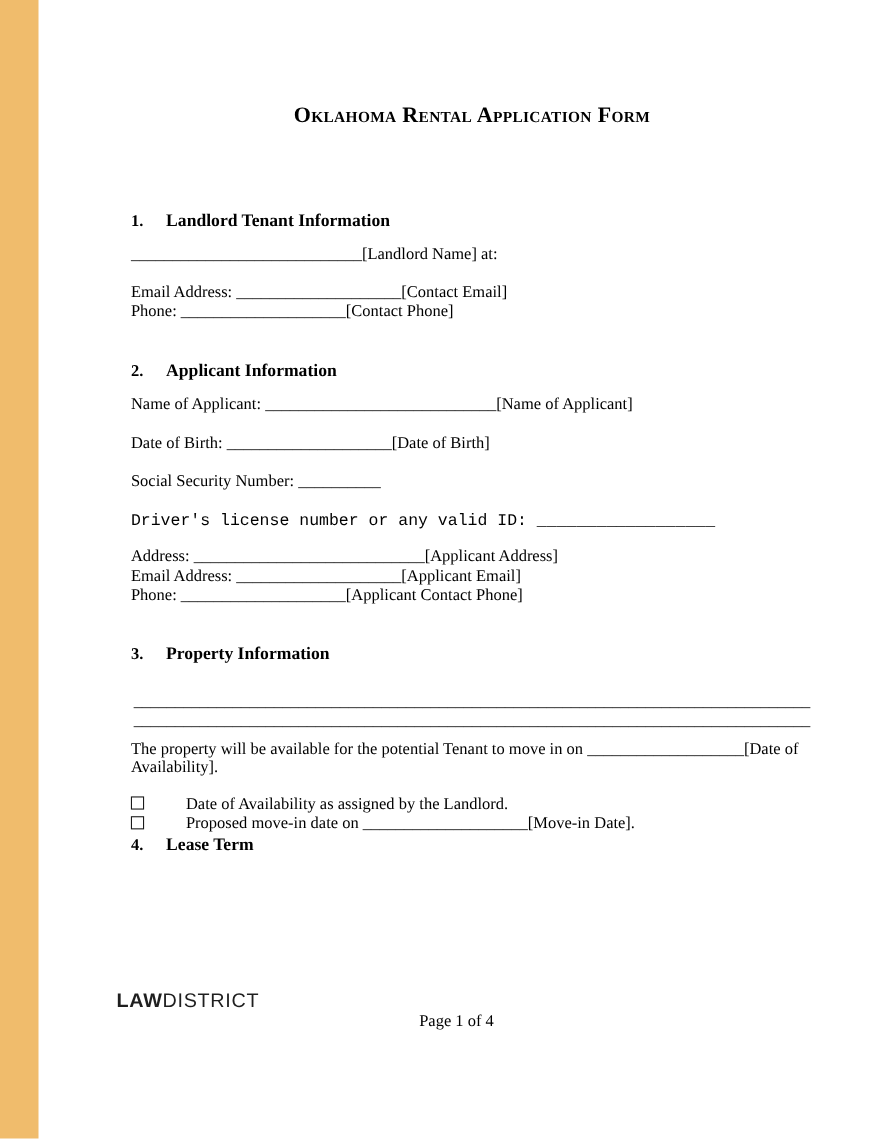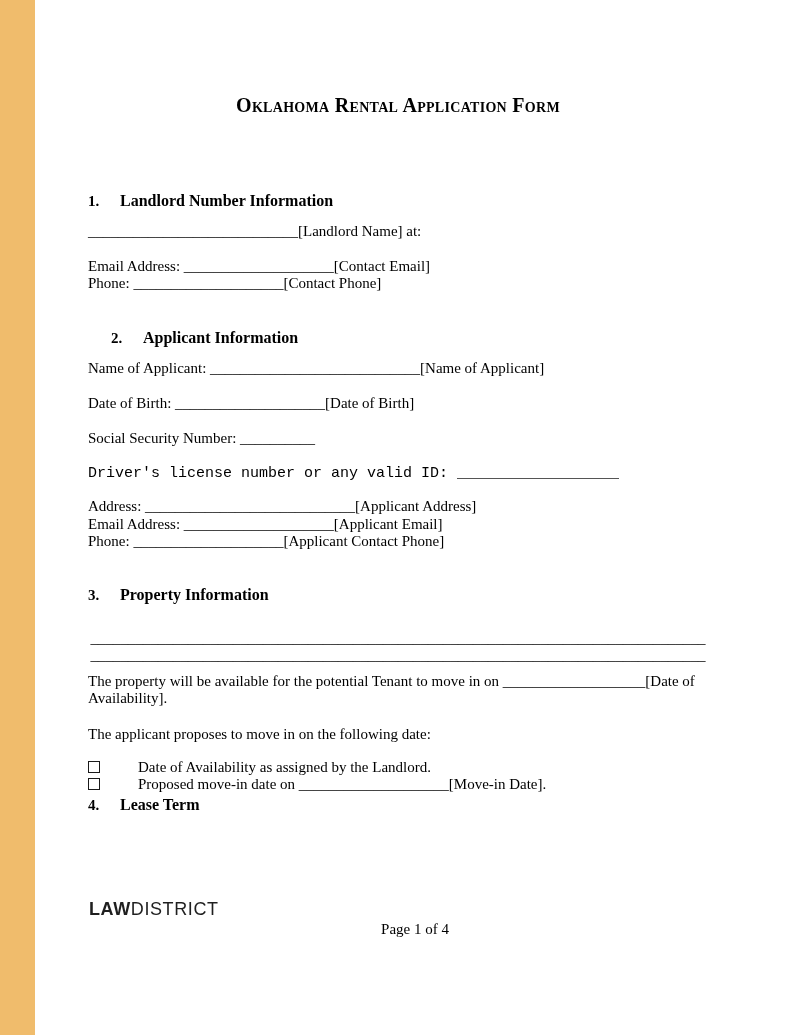--- a/index.html
+++ b/index.html
@@ -11,21 +11,21 @@
     font-size: 15px;
     line-height: 17.5px;
     color: #000000;
     overflow: hidden;
   }
   .stripe {
     position: absolute; left: 0; top: 0;
     width: 35px; height: 1035px;
   }
   .content {
-    position: absolute; left: 88px; top: 0;
+    position: absolute; left: 119px; top: 0;
     width: 620px;
   }
   .doc-title {
     margin-top: 93px;
     text-align: center;
     font-size: 20px;
     line-height: 24px;
     font-weight: bold;
     font-variant: small-caps;
     letter-spacing: 0.3px;
@@ -36,21 +36,21 @@
     font-weight: bold;
   }
   .sec-heading .num {
     display: inline-block;
     width: 32px;
     font-size: 15px;
   }
   .h-s1 { margin-top: 74px; }
   .p-intro     { margin-top: 12px; }
   .p-contact   { margin-top: 17px; }
-  .h-s2        { margin-top: 35px; margin-left: 23px; }
+  .h-s2        { margin-top: 35px; }
   .p-name      { margin-top: 12px; }
   .p-dob       { margin-top: 17.5px; }
   .p-ssn       { margin-top: 17.5px; }
   .p-license   { margin-top: 17.5px; font-family: Liberation Mono, monospace; }
   .p-address   { margin-top: 16px; }
   .h-s3        { margin-top: 34.5px; }
   .p-located   { margin-top: 14px; }
   .p-blanklines{ margin-top: 24.5px; white-space: nowrap; overflow: hidden; text-align: center; }
   .p-available { margin-top: 8px; }
   .p-proposes  { margin-top: 18px; }
@@ -59,21 +59,21 @@
   .checkbox {
     display: inline-block;
     width: 10px; height: 10px;
     border: 1.5px solid #1a1a1a;
     margin-right: 38px;
     position: relative; top: 1px;
     flex: 0 0 auto;
   }
   .h-s4 { margin-top: 1px; }
   .footer-logo {
-    position: absolute; left: 89px; top: 900px;
+    position: absolute; left: 106px; top: 900px;
     font-family: "Liberation Sans", sans-serif;
     font-size: 18px; line-height: 19px;
     color: #1f1f1f;
     letter-spacing: 0.6px;
   }
   .footer-logo .law { font-weight: bold; }
   .footer-logo .district { font-weight: normal; }
   .page-num {
     position: absolute; left: 105px; top: 921px;
     width: 620px; text-align: center;
@@ -82,21 +82,21 @@
 </head>
 <body>
 
 <div class="stripe" style="background: rgb(240, 188, 108);"></div>
 
 <div class="content">
 
   <div class="doc-title">Oklahoma Rental Application Form</div>
 
   <div class="sec-heading h-s1">
-    <span class="num">1.</span><span>Landlord Number Information</span>
+    <span class="num">1.</span><span>Landlord Tenant Information</span>
   </div>
   <div class="p-intro">
     <div>____________________________[Landlord Name] at:</div>
   </div>
   <div class="p-contact">
     <div>Email Address: ____________________[Contact Email]</div>
     <div>Phone: ____________________[Contact Phone]</div>
   </div>
 
   <div class="sec-heading h-s2">
@@ -118,21 +118,20 @@
     <span class="num">3.</span><span>Property Information</span>
   </div>
   <div class="p-blanklines">
     <div>__________________________________________________________________________________</div>
     <div>__________________________________________________________________________________</div>
   </div>
   <div class="p-available">
     <div>The property will be available for the potential Tenant to move in on ___________________[Date of</div>
     <div>Availability].</div>
   </div>
-  <div class="p-proposes">The applicant proposes to move in on the following date:</div>
   <div class="checklist">
     <div class="check-row">
       <span class="checkbox"></span>
       <span>Date of Availability as assigned by the Landlord.</span>
     </div>
     <div class="check-row">
       <span class="checkbox"></span>
       <span>Proposed move-in date on ____________________[Move-in Date].</span>
     </div>
   </div>

